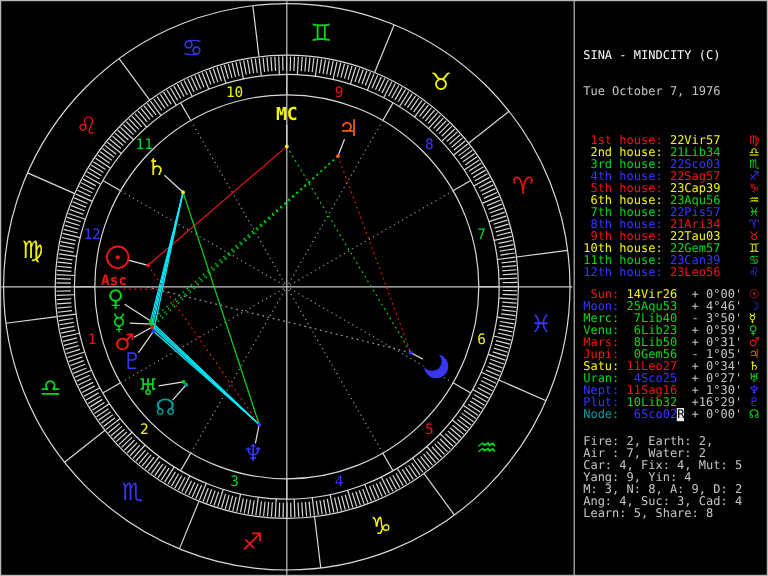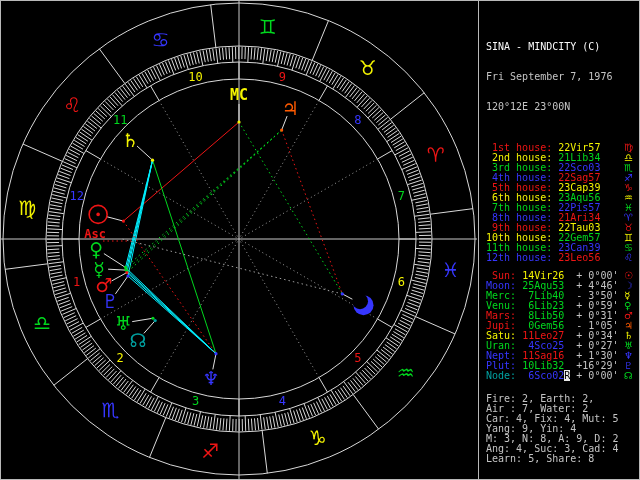--- a/index.html
+++ b/index.html
@@ -502,21 +502,20 @@
       <text x="110.3959510402473" y="410.04677310945544" fill="#3636ff" font-size="20" text-anchor="middle" dominant-baseline="central" font-family="&quot;DejaVu Sans&quot;,sans-serif">♏</text>
       <text x="210.25868090541076" y="451.06116234875026" fill="#ee1515" font-size="20" text-anchor="middle" dominant-baseline="central" font-family="&quot;DejaVu Sans&quot;,sans-serif">♐</text>
       <text x="317.59536989581693" y="438.04463778494437" fill="#f5f500" font-size="20" text-anchor="middle" dominant-baseline="central" font-family="&quot;DejaVu Sans&quot;,sans-serif">♑</text>
       <text x="405.66182284503145" y="373.2379857043876" fill="#00d71e" font-size="20" text-anchor="middle" dominant-baseline="central" font-family="&quot;DejaVu Sans&quot;,sans-serif">♒</text>
       <text x="450.8017589652237" y="269.5943605789903" fill="#3636ff" font-size="20" text-anchor="middle" dominant-baseline="central" font-family="&quot;DejaVu Sans&quot;,sans-serif">♓</text>
     </svg>
   <div class="divider"></div>
   <div class="panel">
     <div class="hdr">
       <div class="white">SINA - MINDCITY (C)</div>
-      <div>Fri September 7, 1976</div>
-      <div>120°12E 23°00N</div>
+      <div>Tue October 7, 1976</div>
     </div>
     <div id="houses" class="sect"><div class="row"><span style="color: rgb(238, 21, 21);"> 1st house:</span><span style="color: rgb(245, 245, 0);"> 22Vir57</span><span class="g" style="color: rgb(238, 21, 21);">♍</span></div><div class="row"><span style="color: rgb(245, 245, 0);"> 2nd house:</span><span style="color: rgb(0, 215, 30);"> 21Lib34</span><span class="g" style="color: rgb(245, 245, 0);">♎</span></div><div class="row"><span style="color: rgb(0, 215, 30);"> 3rd house:</span><span style="color: rgb(54, 54, 255);"> 22Sco03</span><span class="g" style="color: rgb(0, 215, 30);">♏</span></div><div class="row"><span style="color: rgb(54, 54, 255);"> 4th house:</span><span style="color: rgb(238, 21, 21);"> 22Sag57</span><span class="g" style="color: rgb(54, 54, 255);">♐</span></div><div class="row"><span style="color: rgb(238, 21, 21);"> 5th house:</span><span style="color: rgb(245, 245, 0);"> 23Cap39</span><span class="g" style="color: rgb(238, 21, 21);">♑</span></div><div class="row"><span style="color: rgb(245, 245, 0);"> 6th house:</span><span style="color: rgb(0, 215, 30);"> 23Aqu56</span><span class="g" style="color: rgb(245, 245, 0);">♒</span></div><div class="row"><span style="color: rgb(0, 215, 30);"> 7th house:</span><span style="color: rgb(54, 54, 255);"> 22Pis57</span><span class="g" style="color: rgb(0, 215, 30);">♓</span></div><div class="row"><span style="color: rgb(54, 54, 255);"> 8th house:</span><span style="color: rgb(238, 21, 21);"> 21Ari34</span><span class="g" style="color: rgb(54, 54, 255);">♈</span></div><div class="row"><span style="color: rgb(238, 21, 21);"> 9th house:</span><span style="color: rgb(245, 245, 0);"> 22Tau03</span><span class="g" style="color: rgb(238, 21, 21);">♉</span></div><div class="row"><span style="color: rgb(245, 245, 0);">10th house:</span><span style="color: rgb(0, 215, 30);"> 22Gem57</span><span class="g" style="color: rgb(245, 245, 0);">♊</span></div><div class="row"><span style="color: rgb(0, 215, 30);">11th house:</span><span style="color: rgb(54, 54, 255);"> 23Can39</span><span class="g" style="color: rgb(0, 215, 30);">♋</span></div><div class="row"><span style="color: rgb(54, 54, 255);">12th house:</span><span style="color: rgb(238, 21, 21);"> 23Leo56</span><span class="g" style="color: rgb(54, 54, 255);">♌</span></div></div>
     <div id="planets" class="sect"><div class="row"><span style="color: rgb(238, 21, 21);"> Sun:</span><span style="color: rgb(245, 245, 0);"> 14Vir26</span><span> </span><span style="color: rgb(196, 196, 196);"> + 0°00'</span><span class="g" style="color: rgb(238, 21, 21);">☉</span></div><div class="row"><span style="color: rgb(54, 54, 255);">Moon:</span><span style="color: rgb(0, 215, 30);"> 25Aqu53</span><span> </span><span style="color: rgb(196, 196, 196);"> + 4°46'</span><span class="g" style="color: rgb(54, 54, 255);">☽</span></div><div class="row"><span style="color: rgb(0, 215, 30);">Merc:</span><span style="color: rgb(0, 215, 30);">  7Lib40</span><span> </span><span style="color: rgb(196, 196, 196);"> - 3°50'</span><span class="g" style="color: rgb(245, 245, 0);">☿</span></div><div class="row"><span style="color: rgb(0, 215, 30);">Venu:</span><span style="color: rgb(0, 215, 30);">  6Lib23</span><span> </span><span style="color: rgb(196, 196, 196);"> + 0°59'</span><span class="g" style="color: rgb(0, 215, 30);">♀</span></div><div class="row"><span style="color: rgb(238, 21, 21);">Mars:</span><span style="color: rgb(0, 215, 30);">  8Lib50</span><span> </span><span style="color: rgb(196, 196, 196);"> + 0°31'</span><span class="g" style="color: rgb(238, 21, 21);">♂</span></div><div class="row"><span style="color: rgb(238, 21, 21);">Jupi:</span><span style="color: rgb(0, 215, 30);">  0Gem56</span><span> </span><span style="color: rgb(196, 196, 196);"> - 1°05'</span><span class="g" style="color: rgb(255, 90, 0);">♃</span></div><div class="row"><span style="color: rgb(245, 245, 0);">Satu:</span><span style="color: rgb(238, 21, 21);"> 11Leo27</span><span> </span><span style="color: rgb(196, 196, 196);"> + 0°34'</span><span class="g" style="color: rgb(245, 245, 0);">♄</span></div><div class="row"><span style="color: rgb(0, 215, 30);">Uran:</span><span style="color: rgb(54, 54, 255);">  4Sco25</span><span> </span><span style="color: rgb(196, 196, 196);"> + 0°27'</span><span class="g" style="color: rgb(0, 215, 30);">♅</span></div><div class="row"><span style="color: rgb(54, 54, 255);">Nept:</span><span style="color: rgb(238, 21, 21);"> 11Sag16</span><span> </span><span style="color: rgb(196, 196, 196);"> + 1°30'</span><span class="g" style="color: rgb(54, 54, 255);">♆</span></div><div class="row"><span style="color: rgb(54, 54, 255);">Plut:</span><span style="color: rgb(0, 215, 30);"> 10Lib32</span><span> </span><span style="color: rgb(196, 196, 196);"> +16°29'</span><span class="g" style="color: rgb(54, 54, 255);">♇</span></div><div class="row"><span style="color: rgb(0, 160, 160);">Node:</span><span style="color: rgb(54, 54, 255);">  6Sco02</span><span class="rx">R</span><span style="color: rgb(196, 196, 196);"> + 0°00'</span><span class="g" style="color: rgb(0, 215, 30);">☊</span></div></div>
     <div id="summary" class="sect"><div class="row"><span style="color: rgb(196, 196, 196);">Fire: 2, Earth: 2,</span></div><div class="row"><span style="color: rgb(196, 196, 196);">Air : 7, Water: 2</span></div><div class="row"><span style="color: rgb(196, 196, 196);">Car: 4, Fix: 4, Mut: 5</span></div><div class="row"><span style="color: rgb(196, 196, 196);">Yang: 9, Yin: 4</span></div><div class="row"><span style="color: rgb(196, 196, 196);">M: 3, N: 8, A: 9, D: 2</span></div><div class="row"><span style="color: rgb(196, 196, 196);">Ang: 4, Suc: 3, Cad: 4</span></div><div class="row"><span style="color: rgb(196, 196, 196);">Learn: 5, Share: 8</span></div></div>
   </div>
   <div class="frame"></div>
 </div>
 
 </body></html>

